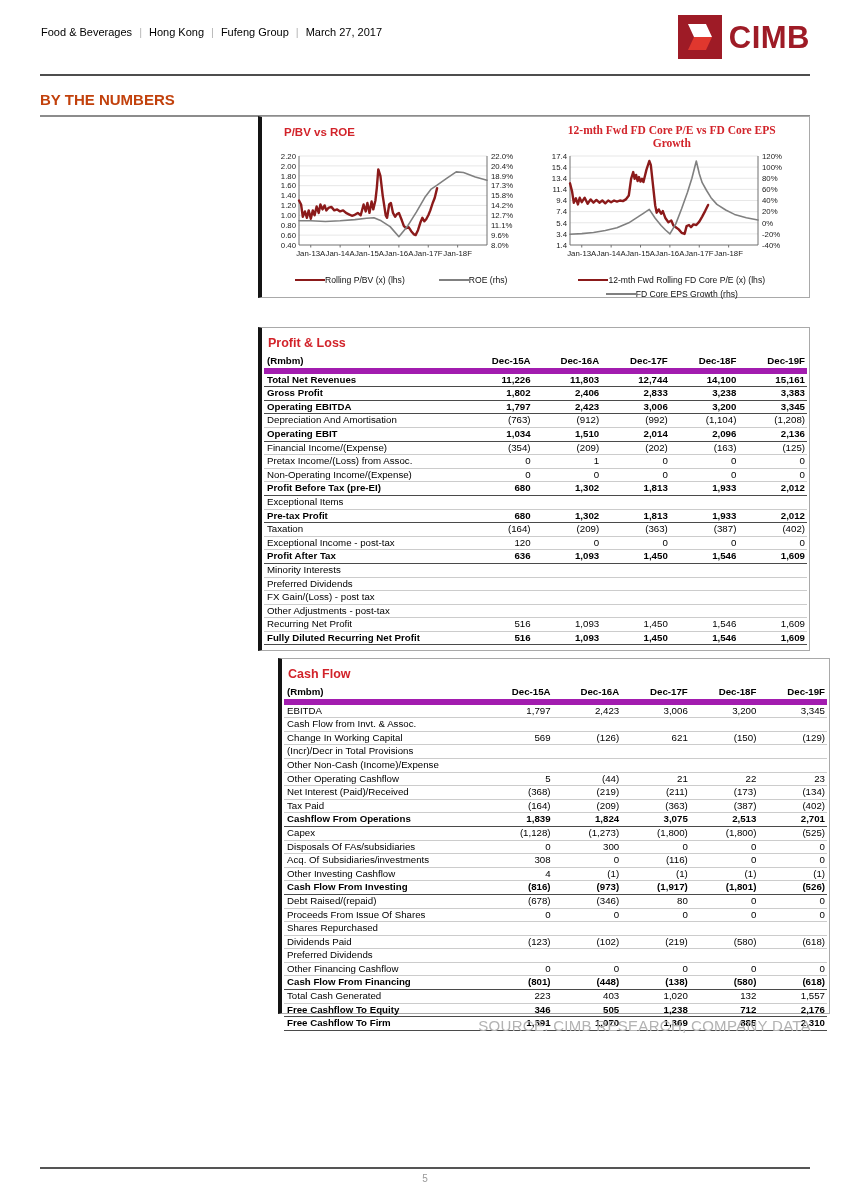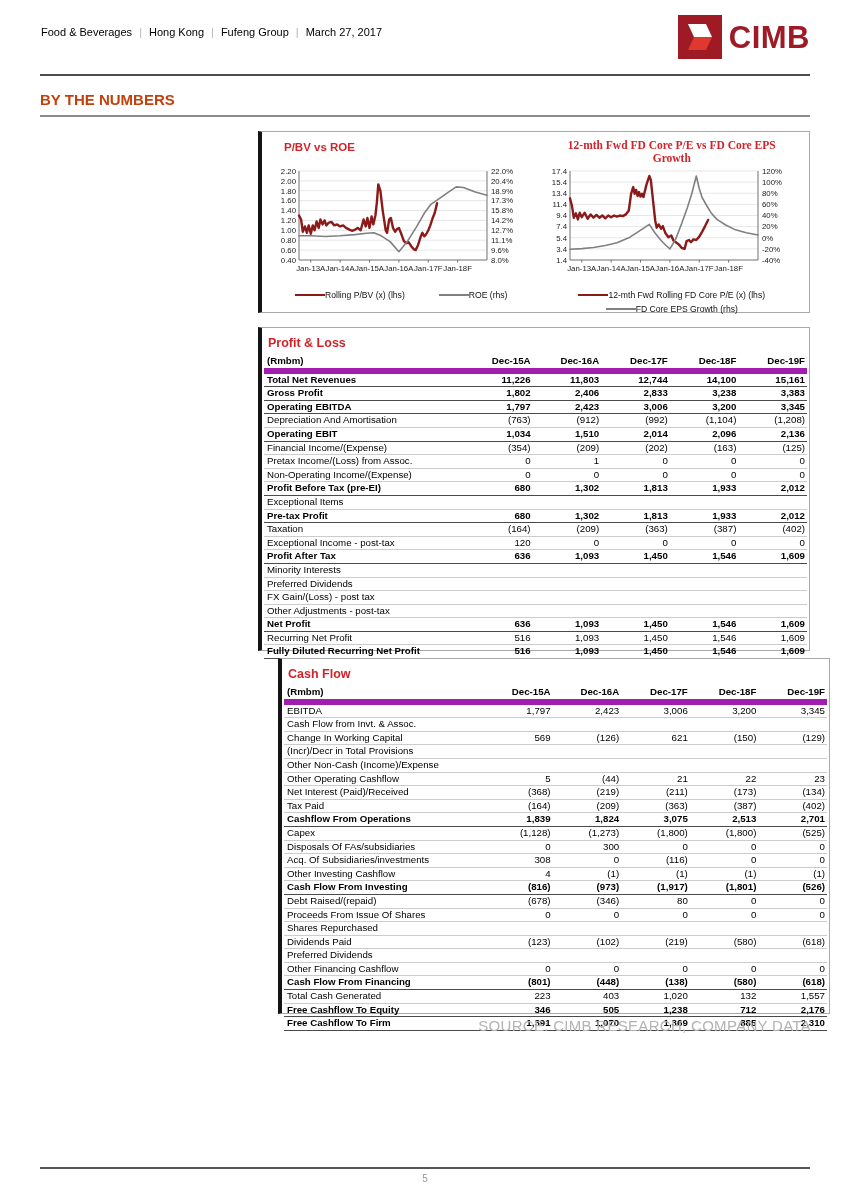--- a/index.html
+++ b/index.html
@@ -9,21 +9,21 @@
   .breadcrumb{position:absolute;left:41px;top:26px;font-size:11px;white-space:nowrap;}
   .breadcrumb .sep{color:#b4b4b4;padding:0 7px;font-size:11px;}
   .logo{position:absolute;right:40px;top:15px;display:flex;align-items:center;gap:7px;}
   .logo-text{font-size:31px;font-weight:bold;color:#9E1B26;letter-spacing:0.5px;line-height:1;}
   .rule1{position:absolute;left:40px;top:74px;width:770px;height:2px;background:#4d4d4d;}
   .section-title{position:absolute;left:40px;top:91px;font-size:15px;font-weight:bold;color:#c2410c;}
   .rule2{position:absolute;left:40px;top:115px;width:770px;height:2px;background:#8c8c8c;}
   
   .box{position:absolute;left:258px;width:552px;background:#fff;box-sizing:border-box;
        border:1px solid #a9a9a9;border-left:4px solid #141414;}
-  .charts-box{top:131px;height:182px;display:flex;padding:7px 2px 0 4px;}
+  .charts-box{top:116px;height:182px;display:flex;padding:7px 2px 0 4px;}
   .pnl-box{top:327px;height:324px;padding:0 2px;}
   .cf-box{top:658px;height:356px;padding:0 2px;margin-left:20px;}
   .box-title{color:#D2232A;font-weight:bold;font-size:12.5px;padding:8px 0 5px 4px;}
   
   .chart{width:271px;}
   .chart-title{min-height:27px;font-size:11.5px;font-weight:bold;color:#D2232A;line-height:13px;}
   .chart-title.left{padding-left:18px;padding-top:2px;box-sizing:border-box;}
   .chart-title.center{text-align:center;padding:0 14px;box-sizing:border-box;font-family:Liberation Serif, serif;}
   svg.plot{display:block;width:262px;height:120px;margin-top:1px;}
   svg.plot text{font-size:7.8px;fill:#1a1a1a;font-family:"Liberation Sans",sans-serif;}
@@ -344,28 +344,20 @@
             <td class="num"></td>
           </tr>
           <tr>
             <td class="lab">Other Adjustments - post-tax</td>
             <td class="num"></td>
             <td class="num"></td>
             <td class="num"></td>
             <td class="num"></td>
             <td class="num"></td>
           </tr>
-          <tr class="b">
-            <td class="lab">Net Profit</td>
-            <td class="num">636</td>
-            <td class="num">1,093</td>
-            <td class="num">1,450</td>
-            <td class="num">1,546</td>
-            <td class="num">1,609</td>
-          </tr>
           <tr>
             <td class="lab">Recurring Net Profit</td>
             <td class="num">516</td>
             <td class="num">1,093</td>
             <td class="num">1,450</td>
             <td class="num">1,546</td>
             <td class="num">1,609</td>
           </tr>
           <tr class="b">
             <td class="lab">Fully Diluted Recurring Net Profit</td>

